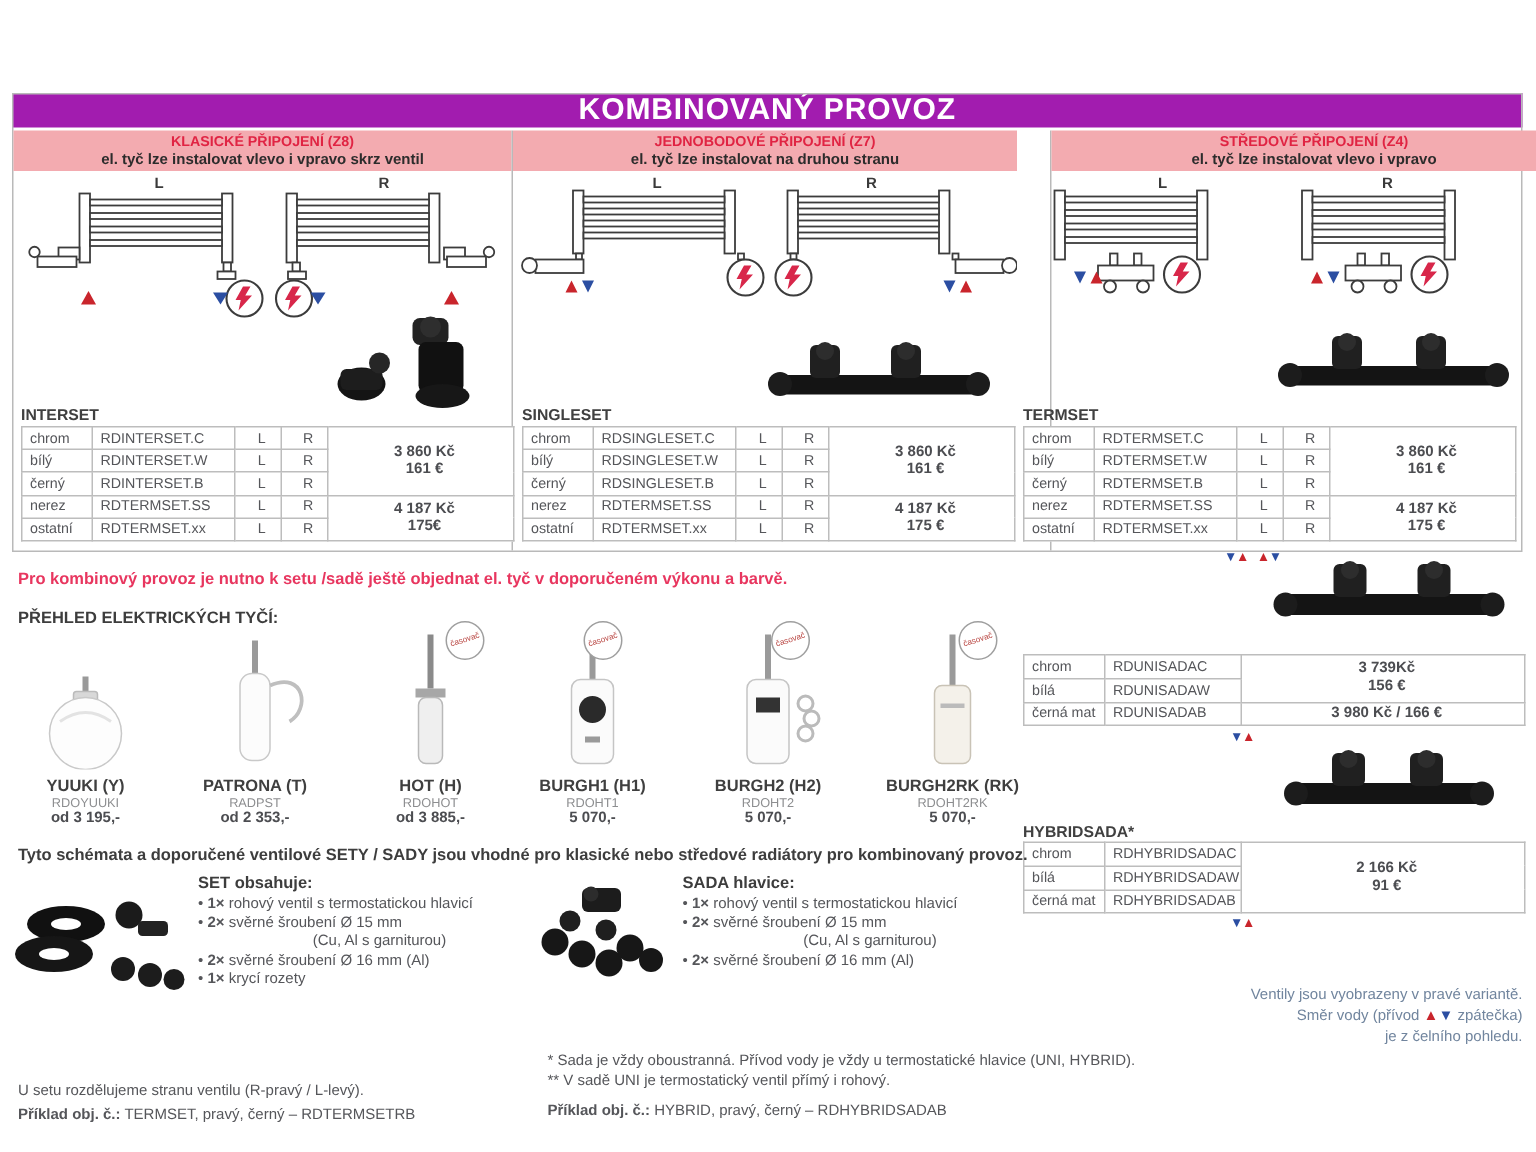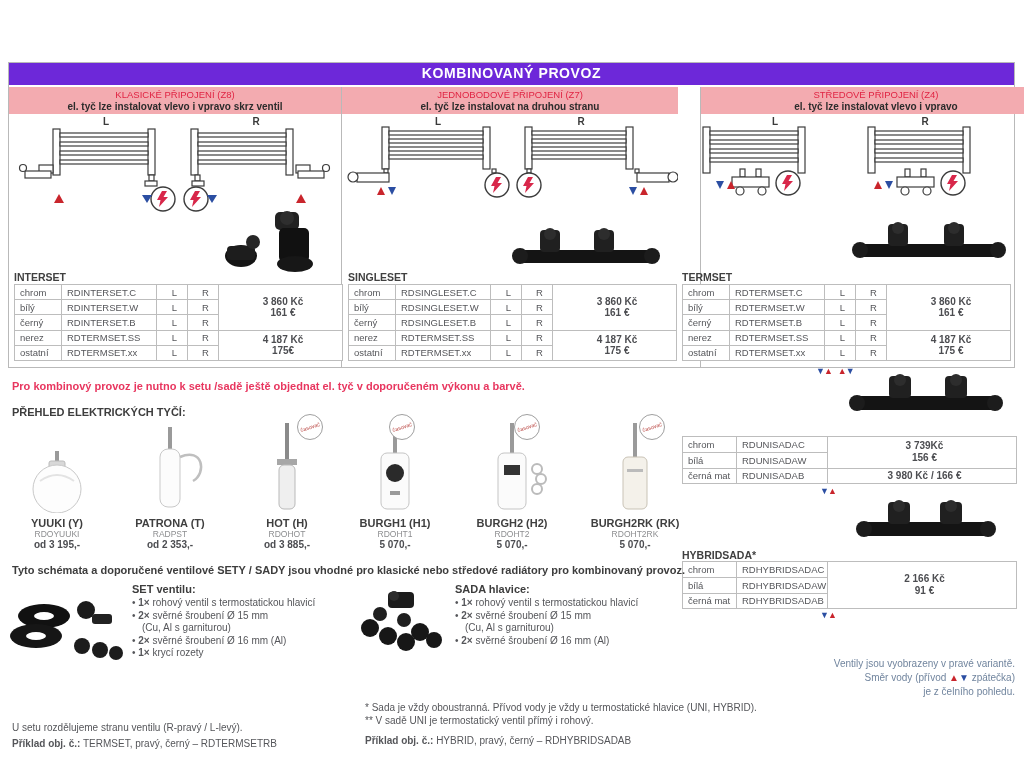--- a/index.html
+++ b/index.html
@@ -3,25 +3,25 @@
 <meta charset="utf-8">
 <style>
   html,body{margin:0;padding:0;background:#ffffff;}
   #page{position:relative;width:1024px;height:768px;background:#fff;overflow:hidden;
         font-family:"Liberation Sans",sans-serif;color:#55565a;}
   .abs{position:absolute;}
   .b{font-weight:bold;}
 
   
   #block{left:8px;top:62px;width:1007px;height:306px;border:1px solid #b9b9b9;box-sizing:border-box;}
-  #banner{left:8px;top:62px;width:1007px;height:23px;background:#6d28d9;color:#fff;
-          font-weight:bold;font-size:14px;letter-spacing:.6px;text-align:center;line-height:23px;}
+  #banner{left:8px;top:62px;width:1007px;height:23px;background:#a21caf;color:#fff;
+          font-weight:bold;font-size:20px;letter-spacing:.6px;text-align:center;line-height:23px;}
   .col{top:87px;height:280px;box-sizing:border-box;}
   .colhead{height:27px;background:#f3abb0;text-align:center;box-sizing:border-box;padding-top:2px;}
-  .colhead .t1{font-size:9.5px;font-weight:normal;color:#e02443;line-height:12px;text-align:center;}
+  .colhead .t1{font-size:9.5px;font-weight:bold;color:#e02443;line-height:12px;text-align:center;}
   .colhead .t2{font-size:10px;font-weight:bold;color:#2c2c2c;line-height:12px;}
   .divider{border-left:1px solid #b9b9b9;}
 
   
   .settitle{font-size:10.5px;font-weight:bold;color:#404040;}
   table.settable{position:absolute;border-collapse:collapse;background:#fff;font-size:9.5px;color:#55565a;}
   table.settable td{border:1px solid #bdbdbd;height:14.2px;padding:0 0 0 5px;white-space:nowrap;}
   td.cn{width:41px;} td.cc{width:89px;}
   td.lr{width:25px;text-align:center;padding:0;}
   td.pr{width:118px;text-align:center;padding:0;font-weight:bold;color:#4c4d51;font-size:10px;line-height:11.5px;}
@@ -42,21 +42,21 @@
   .rod .nm{font-size:11px;font-weight:bold;color:#3f3f3f;line-height:12px;}
   .rod .cd{font-size:8.5px;color:#8d8e90;line-height:10px;}
   .rod .pz{font-size:10px;font-weight:bold;color:#4c4d51;line-height:12px;}
   .badge{width:26px;height:26px;border:1px solid #9f9f9f;border-radius:50%;box-sizing:border-box;
          display:flex;align-items:center;justify-content:center;background:#fff;}
   .badge span{font-size:5.5px;color:#b8433f;transform:rotate(-18deg);}
 
   .obsah .ti{font-size:11px;font-weight:bold;color:#3d3d3d;margin-bottom:2px;}
   .obsah .ln{font-size:10px;color:#55565a;line-height:12.5px;}
   .obsah .ln.bu::before{content:"• ";}
-  .obsah .ln.ind{padding-left:10px;}
+  .obsah .ln.ind{padding-left:10px;text-align:center;}
   .obsah .q{font-weight:bold;}
 
   .small{font-size:10px;color:#55565a;line-height:13px;margin-top:44px;}
   .bluenote{font-size:10px;color:#71859e;line-height:14px;text-align:right;}
 
   svg text{font-family:"Liberation Sans",sans-serif;}
 </style>
 </head>
 <body>
 
@@ -518,21 +518,21 @@
       <ellipse cx="36" cy="26" rx="10" ry="4" fill="#fff"></ellipse>
     <ellipse cx="28" cy="46" rx="26" ry="12" fill="#161616"></ellipse>
       <ellipse cx="28" cy="46" rx="10" ry="4" fill="#fff"></ellipse>
     <circle cx="78" cy="20" r="9" fill="#1b1b1b"></circle>
       <rect x="84" y="24" width="20" height="10" rx="3" fill="#222"></rect>
     <circle cx="74" cy="56" r="8" fill="#1c1c1c"></circle>
       <circle cx="92" cy="60" r="8" fill="#1c1c1c"></circle>
       <circle cx="108" cy="63" r="7" fill="#1c1c1c"></circle>
   </svg>
   <div class="abs obsah" style="left:132px;top:583px;width:232px;">
-    <div class="ti">SET ventilu:</div>
+    <div class="ti">SET obsahuje:</div>
     <div class="ln bu"><span class="q">1×</span><span> rohový ventil s termostatickou hlavicí</span></div>
     <div class="ln bu"><span class="q">2×</span><span> svěrné šroubení Ø 15 mm</span></div>
     <div class="ln ind"><span>(Cu, Al s garniturou)</span></div>
     <div class="ln bu"><span class="q">2×</span><span> svěrné šroubení Ø 16 mm (Al)</span></div>
     <div class="ln bu"><span class="q">1×</span><span> krycí rozety</span></div>
   </div>
 
   <svg class="abs" style="left:348px;top:590px;" width="102" height="66">
     <rect x="40" y="2" width="26" height="16" rx="4" fill="#1c1c1c"></rect>
       <circle cx="46" cy="6" r="5" fill="#2c2c2c"></circle>

